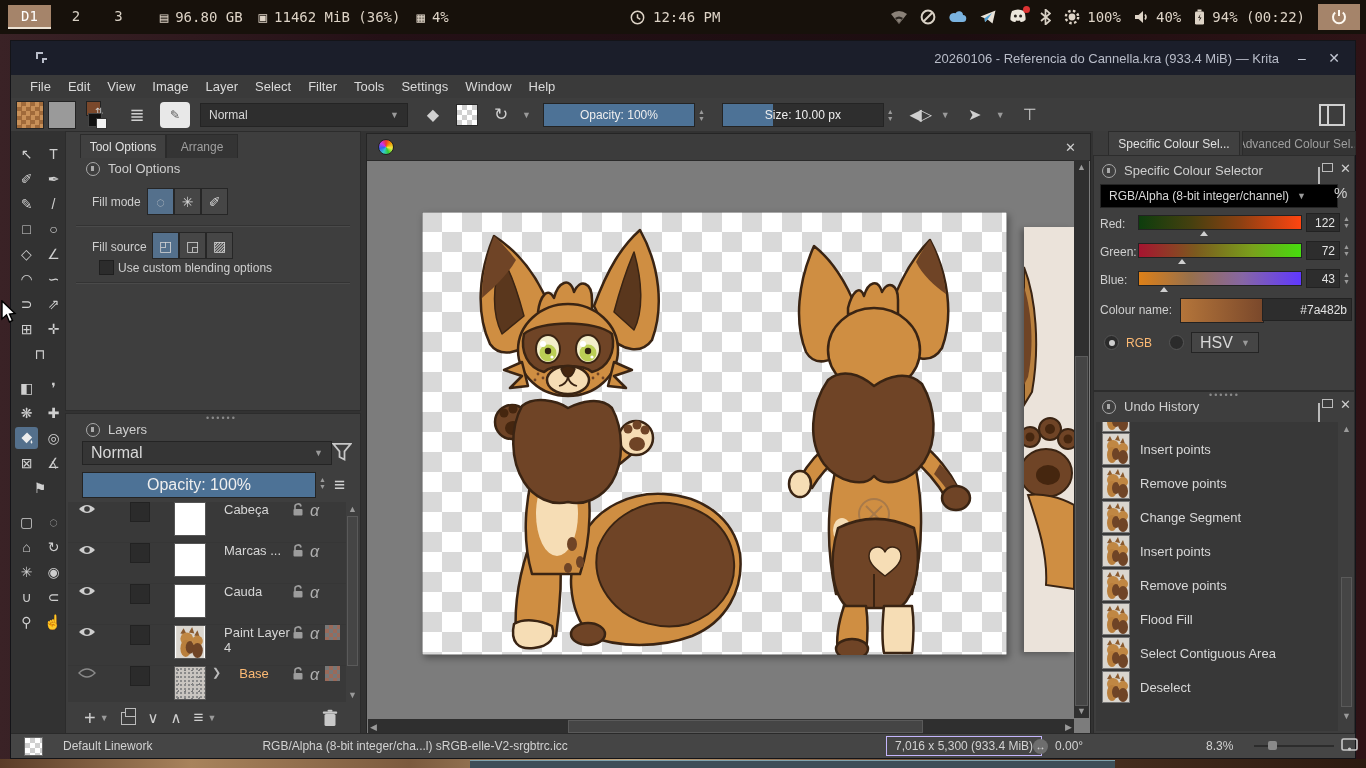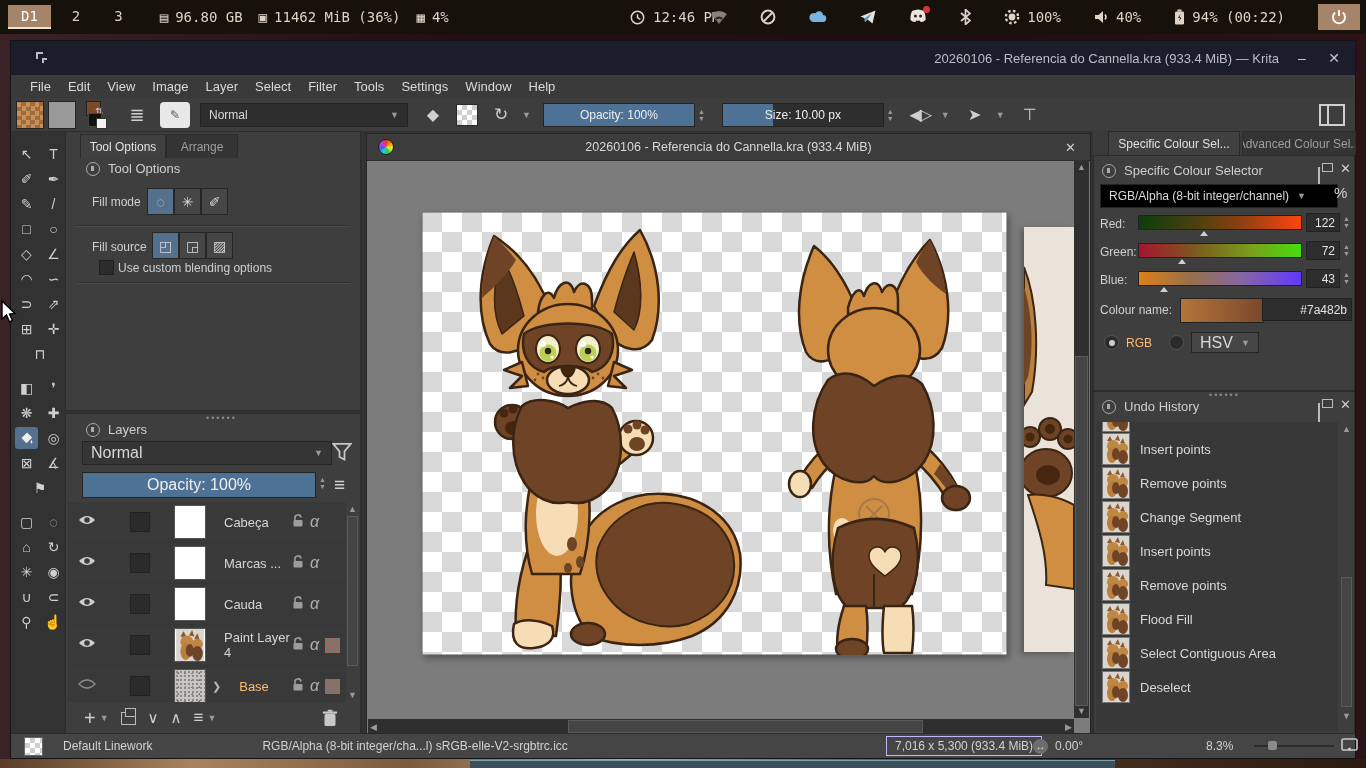--- a/index.html
+++ b/index.html
@@ -8,21 +8,21 @@
     background:linear-gradient(90deg,#3a2226,#241016 28%,#1c0d10 70%,#2e1316);}
   .abs{position:absolute}
   
   #sysbar{position:absolute;left:0;top:0;width:1366px;height:34px;background:#17110b;
     font-family:"DejaVu Sans Mono",monospace;font-size:14px;color:#ddd3c6;display:flex;align-items:center}
   .ws{padding:3px 13px;margin-right:8px;color:#d8d0c4;cursor:default}
   .ws.active{background:#a5846a;color:#fff;border-bottom:2px solid #ece2d4}
   .sysgrp{display:flex;align-items:center;gap:7px;margin-left:16px}
   .sysico{display:inline-flex;align-items:center}
   #sysclock{position:absolute;left:630px;display:flex;align-items:center;gap:8px}
-  #systray{position:absolute;right:6px;display:flex;align-items:center;gap:33px}
+  #systray{position:absolute;right:6px;display:flex;align-items:center;gap:13px}
   #powerbox{background:#a5846a;padding:5px 13px;display:flex;align-items:center}
   
   #wallstrip{position:absolute;left:0;top:759px;width:1366px;height:9px;
     background:linear-gradient(90deg,#5a3c28,#a8835c 14%,#7b5a3e 30%,#c7a87c 46%,#8a6647 60%,#4a3020 78%,#2c1a10)}
   #wallband{position:absolute;left:470px;top:760px;width:645px;height:8px;background:#3d4f58;border-top:1px solid #7fa3ad}
   
   #window{position:absolute;left:10px;top:40px;width:1346px;height:719px;background:#3b3b3b;border:1px solid #141418;box-sizing:border-box}
   #titlebar{position:absolute;left:0;top:0;right:0;height:34px;background:#1b1e2a;display:flex;align-items:center}
   #apptitle{position:absolute;right:76px;font-size:13px;color:#b9bdc9;white-space:nowrap}
   .winbtn{position:absolute;top:8px;width:18px;height:18px;color:#c2c6d2;font-size:14px;text-align:center;line-height:18px}
@@ -65,21 +65,21 @@
   #topts{position:absolute;left:54px;top:0;width:296px;height:280px;background:#3e3e3e;border:1px solid #2c2c2c;box-sizing:border-box}
   .optbtn{position:absolute;width:27px;height:27px;background:#464646;border:1px solid #262626;display:flex;
     align-items:center;justify-content:center;color:#d6d6d6;font-size:14px;box-sizing:border-box}
   .optbtn.sel{background:#54708c}
   .checkbox{width:13px;height:13px;background:#2c2c2c;border:1px solid #1f1f1f}
   .pushbtn{position:absolute;background:#454545;border:1px solid #262626;border-radius:2px;color:#dcdcdc;
     font-size:13px;display:flex;align-items:center;justify-content:center}
   .hr{position:absolute;left:10px;right:10px;height:1px;background:#333;border-bottom:1px solid #4a4a4a}
   
   #layers{position:absolute;left:54px;top:282px;width:296px;bottom:0;background:#3e3e3e;border:1px solid #2c2c2c;box-sizing:border-box}
-  .layer-row{position:relative;height:40px;display:flex;align-items:center;border-bottom:1px solid #363636;background:#393939}
+  .layer-row{position:relative;height:40px;display:flex;align-items:flex-start;border-bottom:1px solid #363636;background:#393939}
   .layer-row .lswatch{width:18px;height:18px;background:#2b2b2b;border:1px solid #222;margin-left:32px}
   .layer-row .lthumb{width:30px;height:32px;margin-left:24px;border:1px solid #555;background:#fff;overflow:hidden;flex:none}
   .lthumb.noise{background-color:#c9c5c0;background-image:radial-gradient(#8a8a8a 1px,transparent 1px),radial-gradient(#7a7a7a 1px,transparent 1px);background-size:4px 4px,7px 7px}
   .lname{margin-left:18px;font-size:13px;color:#d6d6d6;flex:1}
   .dim{color:#fdba74}
   .lalpha{font-style:italic;font-size:16px;color:#b0b0b0;margin:0 6px}
   .lchk{width:15px;height:15px;margin-right:6px;background:conic-gradient(#9a6a5a 25%,#777 0 50%,#9a6a5a 0 75%,#777 0);background-size:8px 8px}
   .eyewrap{width:20px;margin-left:10px}
   #layerbar{position:absolute;left:0;right:0;bottom:0;height:30px;display:flex;align-items:center;gap:12px;padding-left:18px;color:#cfcfcf}
   
@@ -488,21 +488,20 @@
             <rect x="2.5" y="5" width="11" height="12" rx="1.5" fill="#c8c8c8"></rect>
             <rect x="0.8" y="2.5" width="14.4" height="2.2" rx="1" fill="#c8c8c8"></rect>
             <rect x="5.5" y="0.8" width="5" height="2" rx="1" fill="#c8c8c8"></rect>
           </svg>
       </div>
     </div>
 
     <div id="canvaswin">
       <div id="ctitle">
         <span id="kritaicon"></span>
-        <span style="position:absolute;left:0;right:0;text-align:center">20260106 - Referencia do Cannella.kra (933.4 MiB)</span>
         <span style="position:absolute;right:14px" class="xclose">✕</span>
       </div>
 
       <svg class="abs" style="left:55px;top:78px;box-shadow:2px 3px 7px rgba(0,0,0,.35)" width="585" height="443" viewBox="0 0 585 443">
         <defs>
           <pattern id="chk" width="40" height="40" patternUnits="userSpaceOnUse">
             <rect width="40" height="40" fill="#ffffff"></rect>
             <rect width="20" height="20" fill="#d9d9d9"></rect>
             <rect x="20" y="20" width="20" height="20" fill="#d9d9d9"></rect>
           </pattern>

